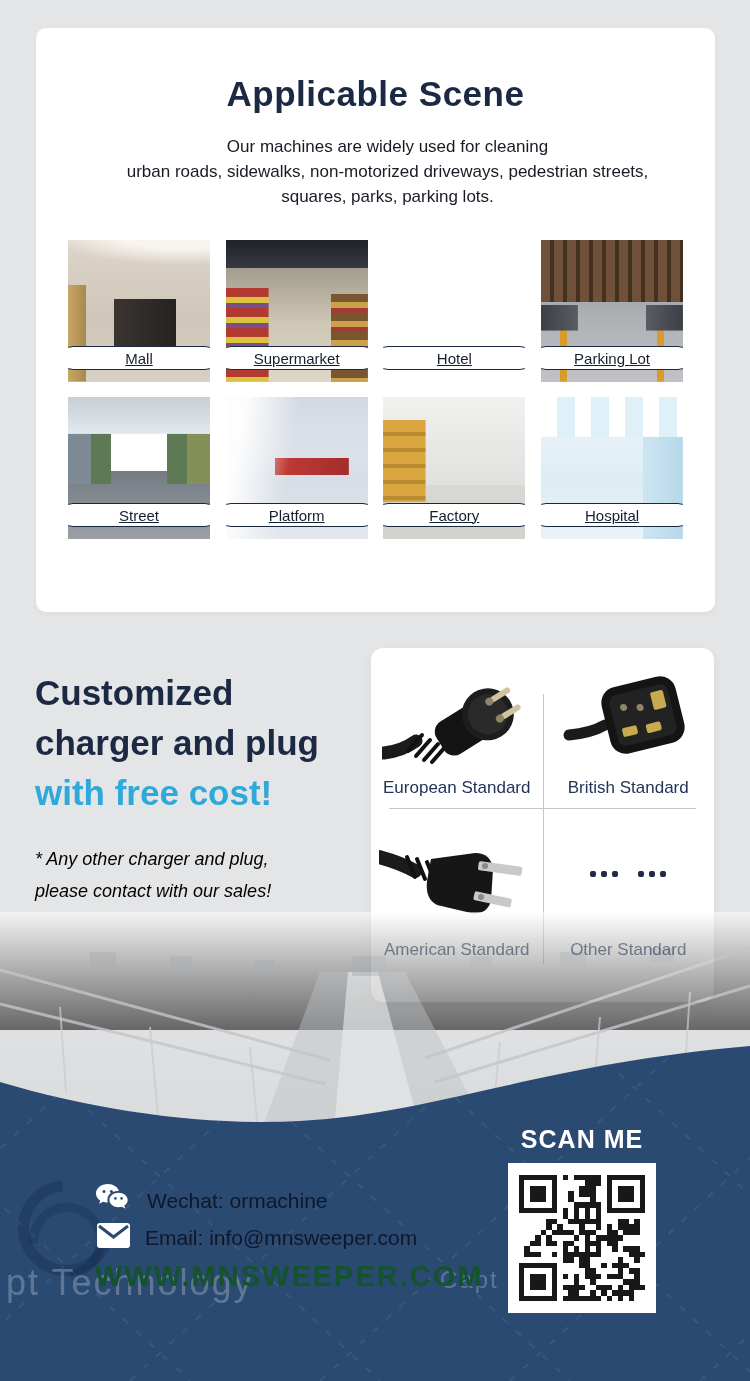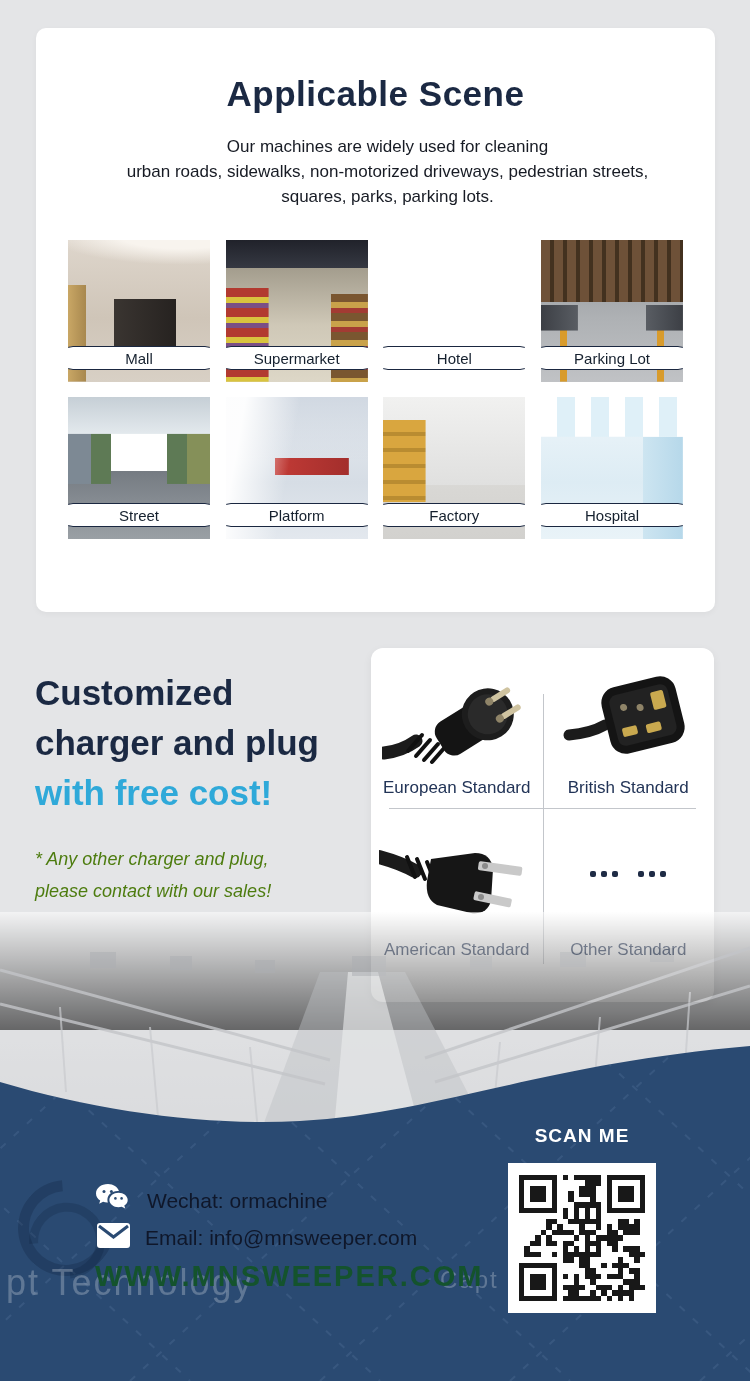--- a/index.html
+++ b/index.html
@@ -11,21 +11,21 @@
     background:#ffffff; border-radius:10px; box-shadow:0 2px 6px rgba(0,0,0,.04); }
   .scene-title { margin-top:46px; text-align:center; font-size:35px; font-weight:bold;
     color:#1b2943; letter-spacing:.5px; }
   .scene-desc { margin-top:20px; text-align:center; font-size:17px; line-height:25px; color:#171b24;padding-left:24px; }
   .tile-grid { position:absolute; left:32px; top:212px; width:615px;
     display:grid; grid-template-columns:repeat(4,142px); column-gap:15.7px; row-gap:15px; }
   .tile { position:relative; width:142px; height:142px; background-repeat:no-repeat; overflow:hidden; }
   .pill { position:absolute; bottom:12px; left:50%; transform:translateX(-50%);
     width:156px; height:24px; background:#ffffff; border:1.5px solid #1a2740; border-radius:13px;
     display:flex; align-items:center; justify-content:center;
-    font-size:15px; color:#15202e; white-space:nowrap; }
+    font-size:15px; color:#15202e; white-space:nowrap;text-decoration:underline; }
 
   
   .t-mall { background-image:
       radial-gradient(ellipse 130% 55% at 80% -8%, #f8f4ee 35%, rgba(248,244,238,0) 72%),
       linear-gradient(90deg,#3a3531,#262220),
       linear-gradient(90deg,#c9a765,#a7874e),
       linear-gradient(180deg,#ded6cc 0%,#cfc5b8 55%,#d8d0c5 100%);
     background-size:100% 55%, 44% 42%, 13% 68%, 100% 100%;
     background-position:0 0, 58% 72%, 0 100%, 0 0; }
   .t-supermarket { background-image:
@@ -76,21 +76,21 @@
       linear-gradient(90deg,#cde5f1,#b6d8ea),
       linear-gradient(180deg,#eef6fa 0%,#ddecf4 60%,#e9f3f8 100%);
     background-size:100% 28%, 28% 72%, 100% 100%;
     background-position:0 0, 100% 100%, 0 0; }
 
   
   .charger-head { position:absolute; left:35px; top:668px; font-size:35px; font-weight:bold;
     color:#1b2943; line-height:50px; }
   .charger-head .hl { color:#2fa9d9; }
   .charger-note { position:absolute; left:35px; top:843px; font-size:18px; font-style:italic;
-    color:#4d7c0f; line-height:32px; }
+    color:#000000; line-height:32px; }
 
   .plug-card { position:absolute; left:371px; top:648px; width:343px; height:354px;
     background:#ffffff; border-radius:12px; box-shadow:0 3px 10px rgba(0,0,0,.06); }
   .divider-v { position:absolute; left:50%; top:46px; bottom:38px; width:1px; background:#c3c6cb; }
   .divider-h { position:absolute; top:160px; left:18px; right:18px; height:1px; background:#c3c6cb; }
   .plug-grid { position:absolute; inset:0; display:grid; grid-template-columns:1fr 1fr;
     grid-template-rows:160px 194px; }
   .plug-cell { display:flex; flex-direction:column; align-items:center; justify-content:space-between; }
   .plug-cell .art { flex:1; display:flex; align-items:center; justify-content:center; width:100%; }
   .plug-label { font-size:17px; color:#223457; margin-bottom:10px; white-space:nowrap; }
@@ -99,21 +99,21 @@
   .dots .gap { width:10px; }
   .dots i { width:6px; height:6px; background:#1e2b45; border-radius:2px; display:block; }
 
   
   .factory-strip { position:absolute; left:0; top:912px; width:750px; height:262px; opacity:.55; }
 
   
   .footer { position:absolute; left:0; top:1040px; width:750px; height:341px; }
   .footer svg.wave { position:absolute; left:0; top:0; }
   .scanme { position:absolute; left:508px; top:85px; width:148px; text-align:center;
-    font-size:19px; font-weight:bold; color:#ffffff; letter-spacing:1px; }
+    font-size:25px; font-weight:bold; color:#ffffff; letter-spacing:1px; }
   .qr-box { position:absolute; left:508px; top:123px; width:148px; height:150px;
     background:#ffffff; display:flex; align-items:center; justify-content:center; }
   .contact-row { position:absolute; left:95px; display:flex; align-items:center; gap:15px;
     color:#0f172a; font-size:21px; }
   .row-wechat { top:143px; }
   .row-email { top:183px; }
   .site-url { position:absolute; left:95px; top:220px; font-size:29px; font-weight:bold;
     color:#14532d; letter-spacing:2px; }
   .wm-eagle { position:absolute; left:18px; top:140px; width:96px; height:96px;
     border:11px solid rgba(10,25,45,.22); border-radius:50%;

